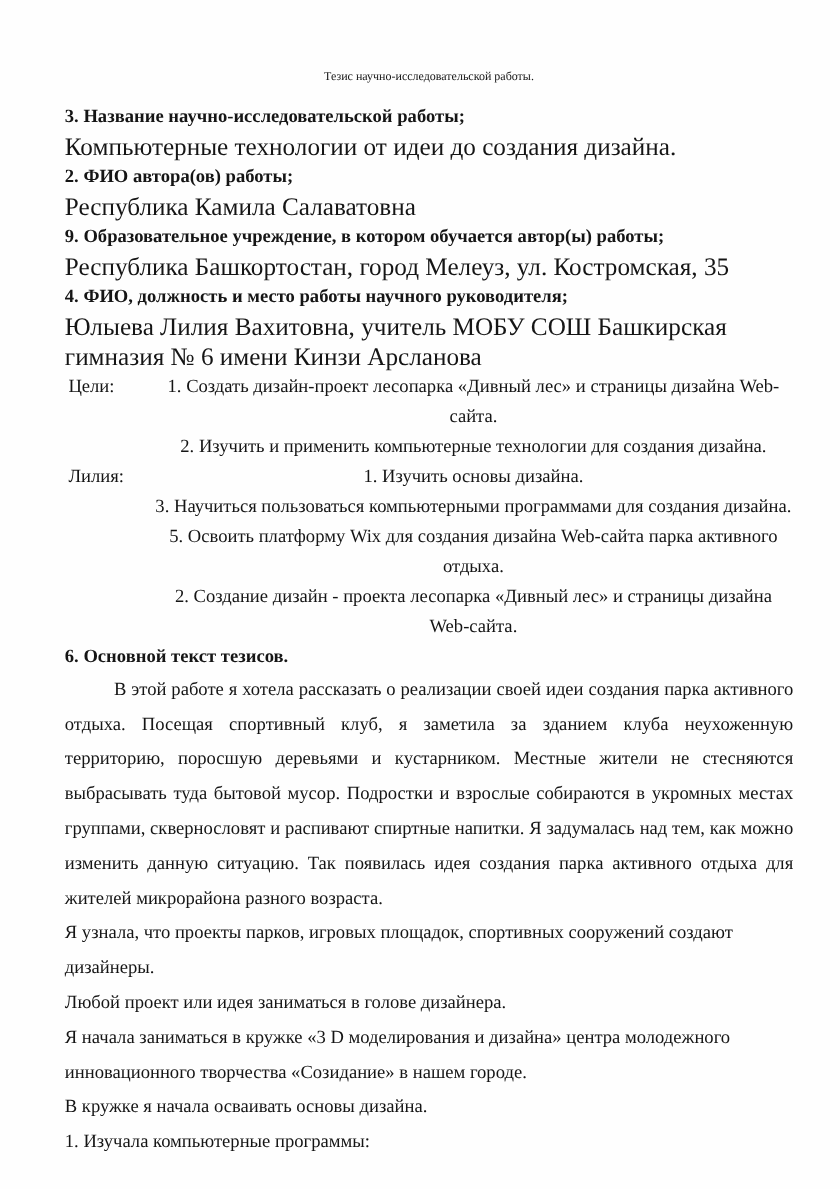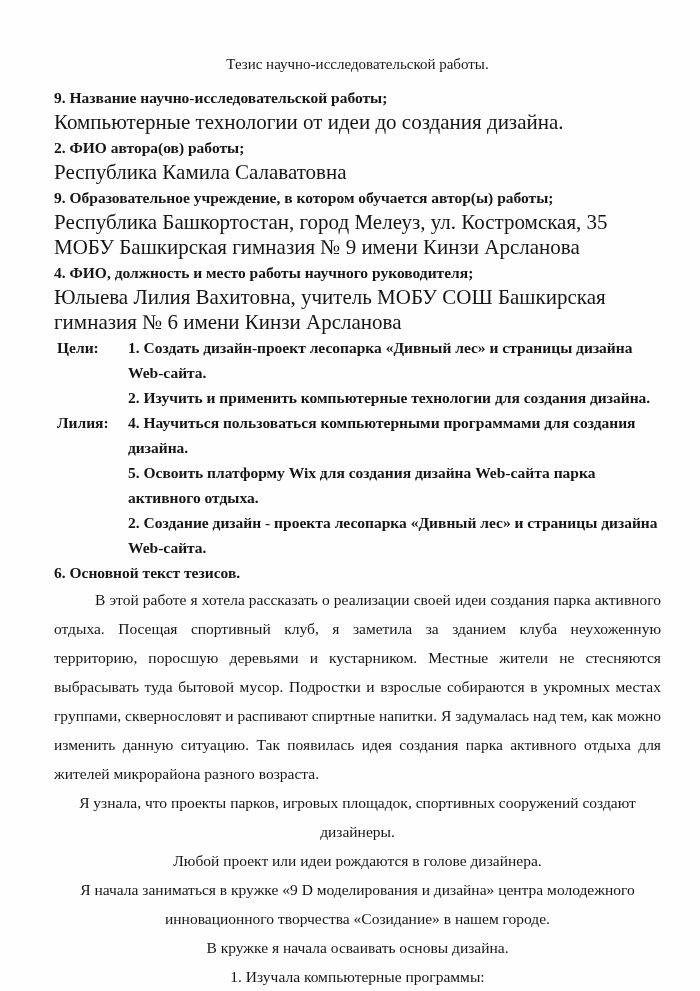--- a/index.html
+++ b/index.html
@@ -14,107 +14,106 @@
     margin: 0 auto;
     background: #fefefe;
     font-family: "Liberation Serif", "DejaVu Serif", serif;
     color: #151515;
     padding: 52px 39px 30px 54px;
     overflow: hidden;
     position: relative;
   }
   .doc-title {
     text-align: center;
-    font-size: 15px;
+    font-size: 10px;
     line-height: 25px;
     margin: 0 0 8px 0;
     font-weight: 400;
   }
   p.field-heading {
     font-weight: 700;
     font-size: 15.5px;
     line-height: 25px;
     margin: 0;
   }
   p.field-value {
     font-size: 21px;
     line-height: 25px;
     margin: 0;
   }
   .label-list-row {
     display: grid;
     grid-template-columns: 74px 1fr;
     font-size: 15.5px;
     line-height: 25px;
-    font-weight: bold;
   }
   .label-list-row .row-label {
     padding-left: 3px;
   }
   .label-list-row .row-items p {
     margin: 0;
     font-size: 15.5px;
     line-height: 25px;
+    text-align: center;
   }
   .body-section p {
     font-size: 15.5px;
     line-height: 29px;
     margin: 0;
-    text-align: center;
   }
   .body-section p.justify {
     text-align: justify;
   }
   .body-section p.first-indent {
     text-indent: 41px;
   }
 </style>
 </head>
 <body>
 
 <div class="page">
 
   <p class="doc-title">Тезис научно-исследовательской работы.</p>
 
-  <p class="field-heading">9. Название научно-исследовательской работы;</p>
+  <p class="field-heading">3. Название научно-исследовательской работы;</p>
   <p class="field-value">Компьютерные технологии от идеи до создания дизайна.</p>
 
   <p class="field-heading">2. ФИО автора(ов) работы;</p>
   <p class="field-value">Республика Камила Салаватовна</p>
 
   <p class="field-heading">9. Образовательное учреждение, в котором обучается автор(ы) работы;</p>
   <p class="field-value">Республика Башкортостан, город Мелеуз, ул. Костромская, 35</p>
-  <p class="field-value">МОБУ Башкирская гимназия № 9 имени Кинзи Арсланова</p>
 
   <p class="field-heading">4. ФИО, должность и место работы научного руководителя;</p>
   <p class="field-value">Юлыева Лилия Вахитовна, учитель МОБУ СОШ Башкирская гимназия № 6 имени Кинзи Арсланова</p>
 
 
   <div class="label-list-row">
     <div class="row-label">Цели:</div>
     <div class="row-items">
       <p>1. Создать дизайн-проект лесопарка «Дивный лес» и страницы дизайна Web-сайта.</p>
       <p>2. Изучить и применить компьютерные технологии для создания дизайна.</p>
     </div>
   </div>
 
   <div class="label-list-row">
     <div class="row-label">Лилия:</div>
     <div class="row-items">
-      <p>4. Научиться пользоваться компьютерными программами для создания дизайна.</p>
+      <p>1. Изучить основы дизайна.</p>
+      <p>3. Научиться пользоваться компьютерными программами для создания дизайна.</p>
       <p>5. Освоить платформу Wix для создания дизайна Web-сайта парка активного отдыха.</p>
       <p>2. Создание дизайн - проекта лесопарка «Дивный лес» и страницы дизайна Web-сайта.</p>
     </div>
   </div>
 
   <p class="field-heading">6. Основной текст тезисов.</p>
 
   <div class="body-section">
     <p class="justify first-indent">В этой работе я хотела рассказать о реализации своей идеи создания парка активного отдыха. Посещая спортивный клуб, я заметила за зданием клуба неухоженную территорию, поросшую деревьями и кустарником. Местные жители не стесняются выбрасывать туда бытовой мусор. Подростки и взрослые собираются в укромных местах группами, сквернословят и распивают спиртные напитки. Я задумалась над тем, как можно изменить данную ситуацию. Так появилась идея создания парка активного отдыха для жителей микрорайона разного возраста.</p>
     <p>Я узнала, что проекты парков, игровых площадок, спортивных сооружений создают дизайнеры.</p>
-    <p>Любой проект или идеи рождаются в голове дизайнера.</p>
-    <p>Я начала заниматься в кружке «9 D моделирования и дизайна» центра молодежного инновационного творчества «Созидание» в нашем городе.</p>
+    <p>Любой проект или идея заниматься в голове дизайнера.</p>
+    <p>Я начала заниматься в кружке «3 D моделирования и дизайна» центра молодежного инновационного творчества «Созидание» в нашем городе.</p>
     <p>В кружке я начала осваивать основы дизайна.</p>
     <p>1. Изучала компьютерные программы:</p>
 
   </div>
 
 </div>
 
 </body></html>

